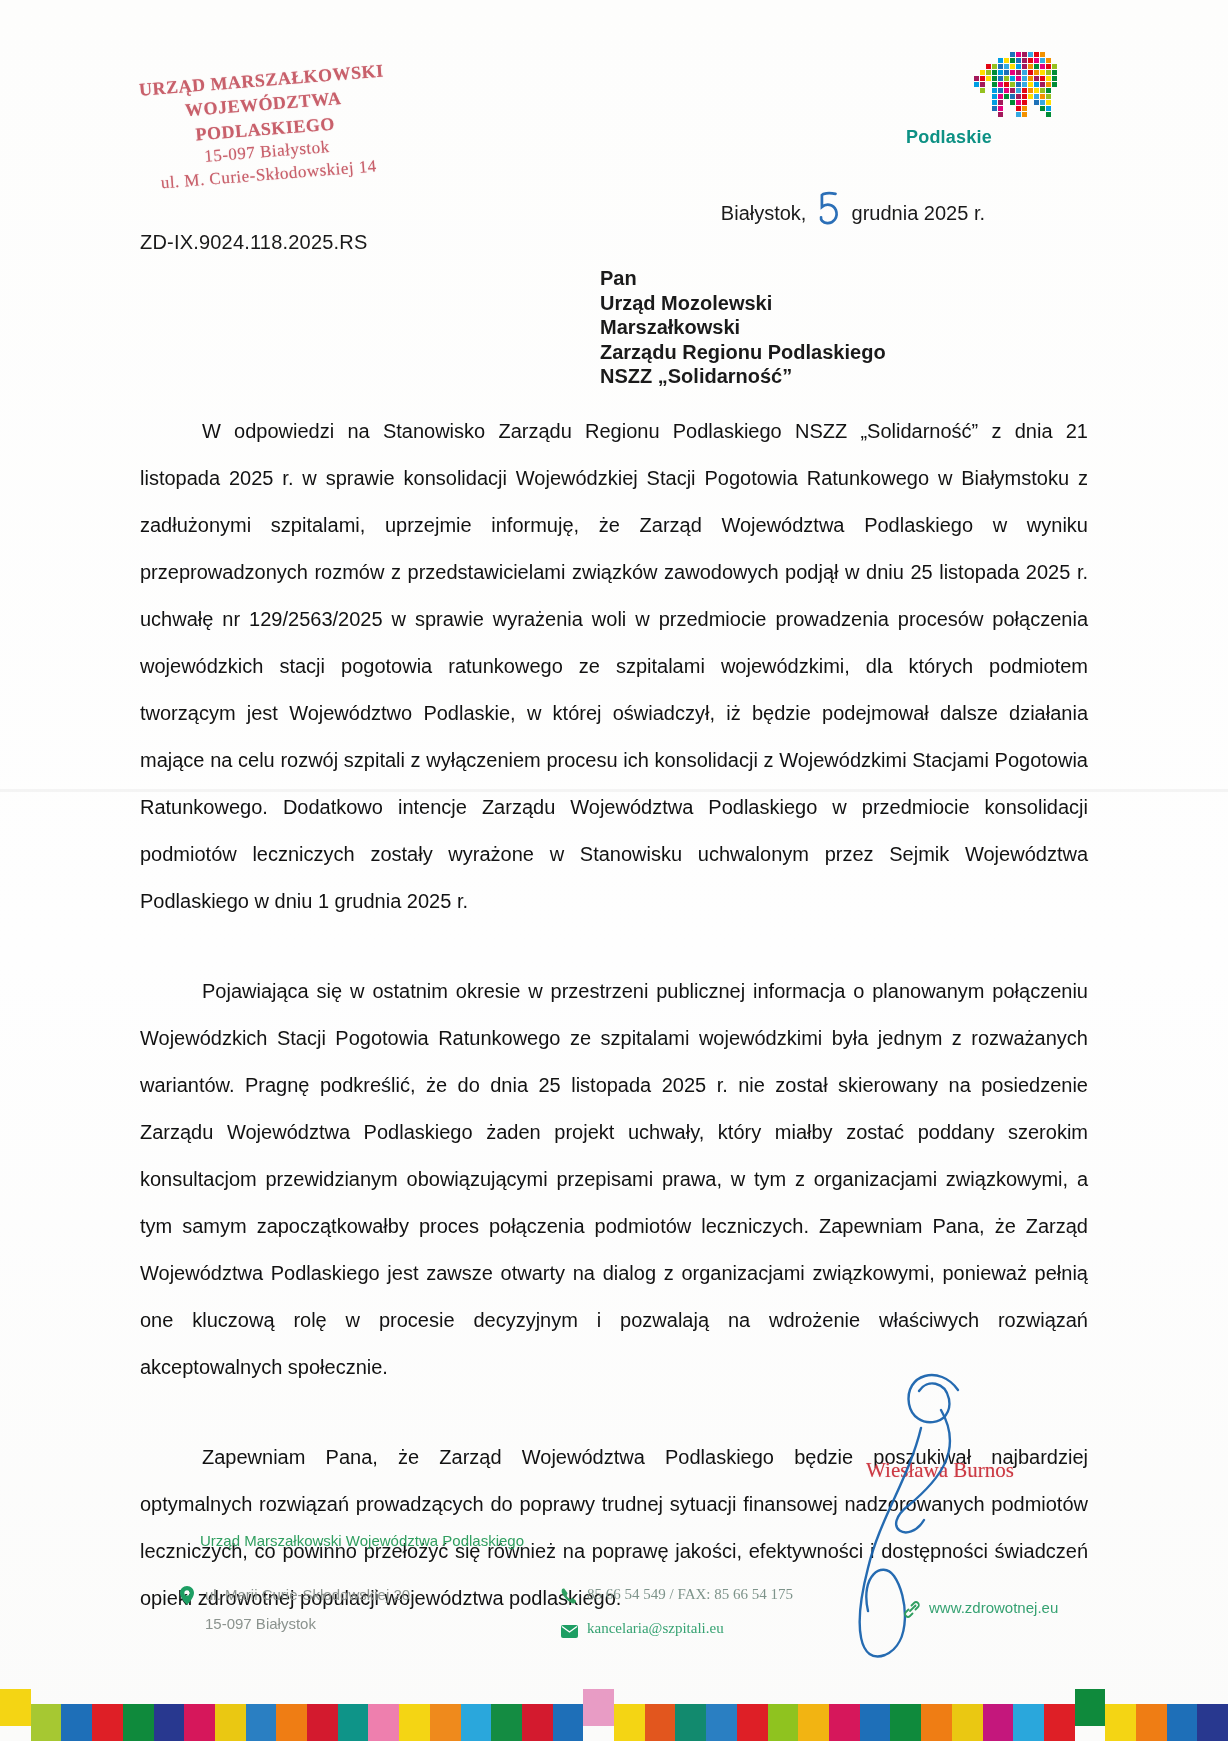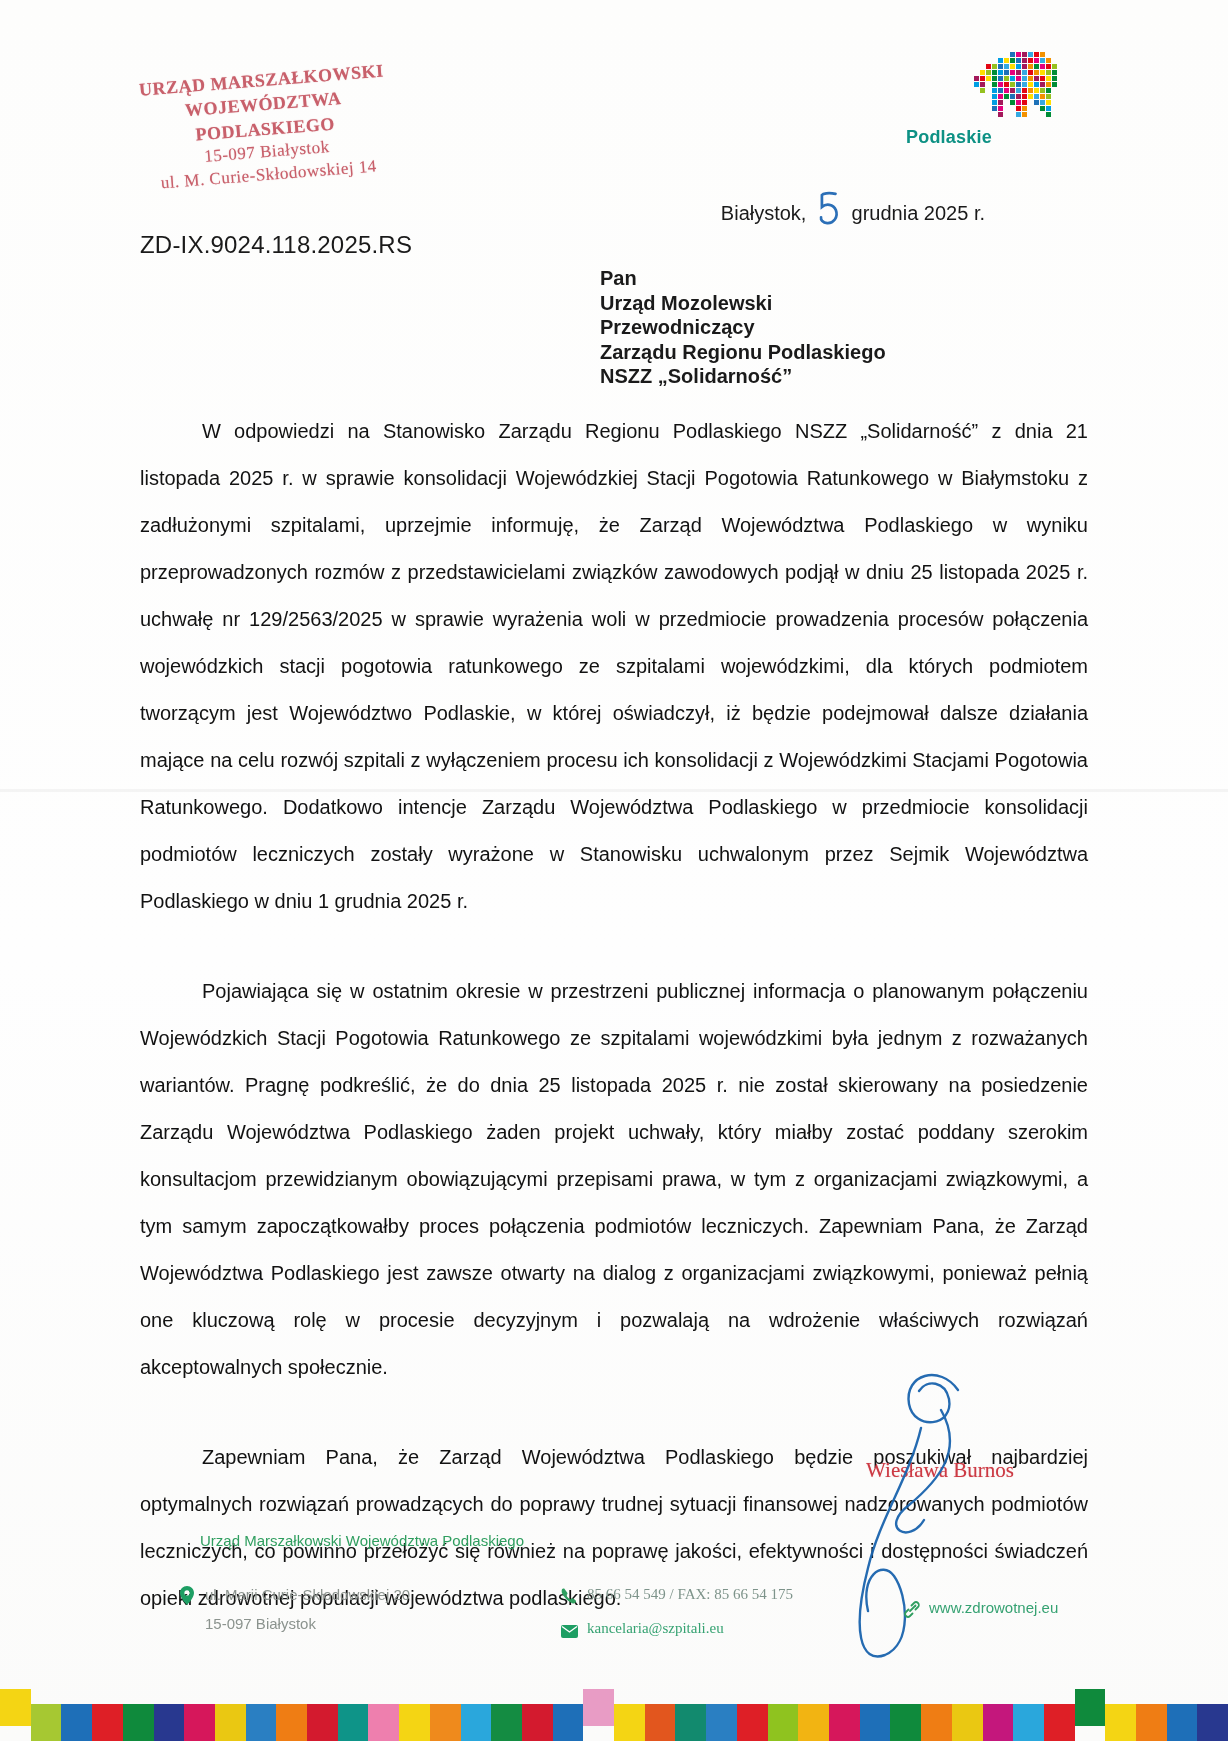--- a/index.html
+++ b/index.html
@@ -23,21 +23,21 @@
   
   .logo{position:absolute; left:900px; top:48px; width:170px; height:110px;}
   .bison{position:absolute; right:6px; top:4px;}
   .bison .brow{height:6px;white-space:nowrap;}
   .bison .cell{display:inline-block;width:5px;height:5px;margin:0 1px 1px 0;vertical-align:top;}
   .logo-label{position:absolute; left:6px; bottom:10px; font-size:18px; font-weight:bold; color:#0d9184; letter-spacing:.2px;}
   
   .date-line{position:absolute; top:190px; right:243px; font-size:20px; white-space:nowrap;}
   .date-line svg{vertical-align:-8px; margin:0 2px;}
   
-  .ref{position:absolute; left:140px; top:231px; font-size:24px; letter-spacing:.2px;}
+  .ref{position:absolute; left:140px; top:231px; font-size:20px; letter-spacing:.2px;}
   
   .addr{position:absolute; left:600px; top:266px; font-size:20px; font-weight:bold; line-height:24.5px;}
   
   .body-text{position:absolute; left:140px; top:408px; width:948px;}
   .body-text p{
     margin:0 0 43px 0; font-size:20px; line-height:47px;
     text-align:justify; text-indent:62px; color:#121212;
   }
   
   .sig-auth{
@@ -107,21 +107,21 @@
       <path d="M19 4 C13 2 8.5 2.5 7.5 3.6 L6.3 13.5 C10 11 16.2 12.2 17.6 17.6 C19.2 24 14 28.6 9 27.6 C5.4 26.9 3.8 24.2 4.5 22.2" fill="none" stroke="#2b6fb7" stroke-width="2.3" stroke-linecap="round"></path>
     </svg>
     <span>grudnia 2025 r.</span>
   </div>
 
   <div class="ref">ZD-IX.9024.118.2025.RS</div>
 
   <div class="addr">
     <div>Pan</div>
     <div>Urząd Mozolewski</div>
-    <div>Przewodniczący</div>
+    <div>Marszałkowski</div>
     <div>Zarządu Regionu Podlaskiego</div>
     <div>NSZZ „Solidarność”</div>
   </div>
 
   <div class="body-text">
     <p>W odpowiedzi na Stanowisko Zarządu Regionu Podlaskiego NSZZ „Solidarność” z dnia 21 listopada 2025 r. w sprawie konsolidacji Wojewódzkiej Stacji Pogotowia Ratunkowego w Białymstoku z zadłużonymi szpitalami, uprzejmie informuję, że Zarząd Województwa Podlaskiego w wyniku przeprowadzonych rozmów z przedstawicielami związków zawodowych podjął w dniu 25 listopada 2025 r. uchwałę nr 129/2563/2025 w sprawie wyrażenia woli w przedmiocie prowadzenia procesów połączenia wojewódzkich stacji pogotowia ratunkowego ze szpitalami wojewódzkimi, dla których podmiotem tworzącym jest Województwo Podlaskie, w której oświadczył, iż będzie podejmował dalsze działania mające na celu rozwój szpitali z wyłączeniem procesu ich konsolidacji z Wojewódzkimi Stacjami Pogotowia Ratunkowego. Dodatkowo intencje Zarządu Województwa Podlaskiego w przedmiocie konsolidacji podmiotów leczniczych zostały wyrażone w Stanowisku uchwalonym przez Sejmik Województwa Podlaskiego w dniu 1 grudnia 2025 r.</p>
     <p>Pojawiająca się w ostatnim okresie w przestrzeni publicznej informacja o planowanym połączeniu Wojewódzkich Stacji Pogotowia Ratunkowego ze szpitalami wojewódzkimi była jednym z rozważanych wariantów. Pragnę podkreślić, że do dnia 25 listopada 2025 r. nie został skierowany na posiedzenie Zarządu Województwa Podlaskiego żaden projekt uchwały, który miałby zostać poddany szerokim konsultacjom przewidzianym obowiązującymi przepisami prawa, w tym z organizacjami związkowymi, a tym samym zapoczątkowałby proces połączenia podmiotów leczniczych. Zapewniam Pana, że Zarząd Województwa Podlaskiego jest zawsze otwarty na dialog z organizacjami związkowymi, ponieważ pełnią one kluczową rolę w procesie decyzyjnym i pozwalają na wdrożenie właściwych rozwiązań akceptowalnych społecznie.</p>
     <p>Zapewniam Pana, że Zarząd Województwa Podlaskiego będzie poszukiwał najbardziej optymalnych rozwiązań prowadzących do poprawy trudnej sytuacji finansowej nadzorowanych podmiotów leczniczych, co powinno przełożyć się również na poprawę jakości, efektywności i dostępności świadczeń opieki zdrowotnej populacji województwa podlaskiego.</p>
   </div>
 

